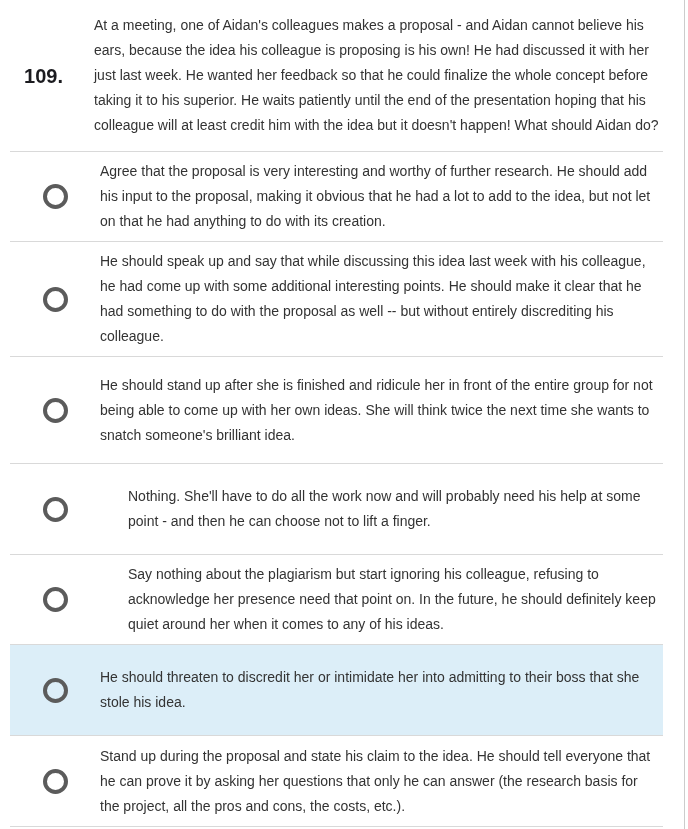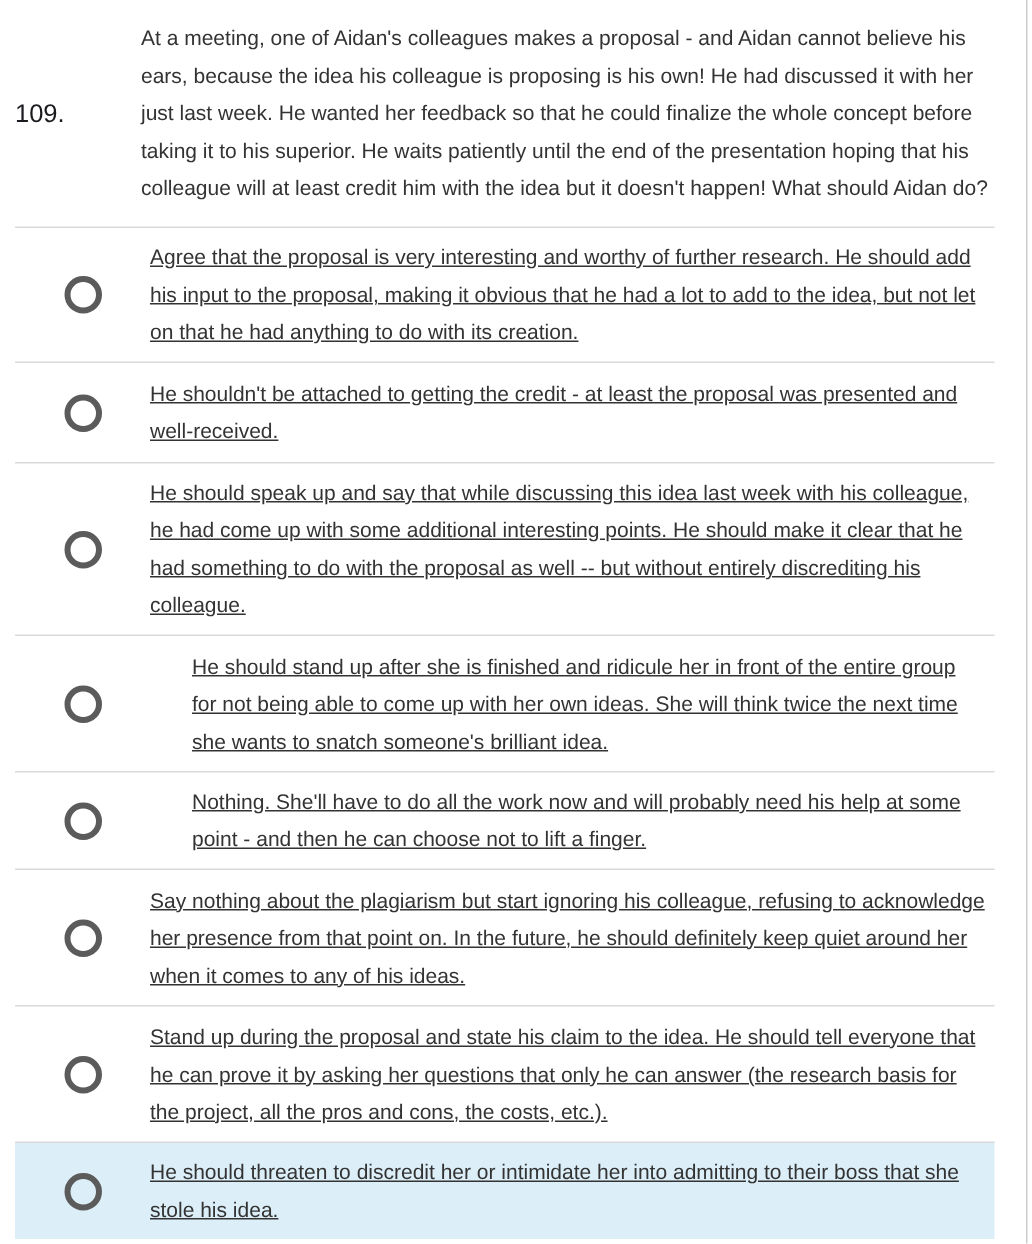--- a/index.html
+++ b/index.html
@@ -41,38 +41,38 @@
   }
   .question-row {
     display: flex;
     align-items: center;
     min-height: 152px;
     border-bottom: 1px solid var(--divider-color);
   }
   .question-number {
     flex: none;
     width: 53px;
-    font-size: 17px;
-    font-weight: 400;
+    font-size: 20px;
+    font-weight: 700;
     color: var(--qnum-color);
     line-height: 1;
+    text-align: right;
   }
   .question-text {
     flex: 1;
     font-size: 14px;
     line-height: 25px;
     padding-right: 2px;
     margin-left: 31px;
   }
   .option-row {
     display: flex;
     align-items: center;
     padding: 7px 0;
     border-bottom: 1px solid var(--divider-color);
-    text-decoration: underline;
   }
   .option-row:nth-of-type(2) { min-height: 89px; }
   .option-row:nth-of-type(3) { min-height: 67px; }
   .option-row:nth-of-type(4) { min-height: 107px; justify-content: center; }
   .option-row:nth-of-type(5) { min-height: 91px; gap: 28px; }
   .option-row:nth-of-type(6) { min-height: 64px; gap: 28px; }
   .option-row:nth-of-type(7) { min-height: 91px; }
   .option-row:nth-of-type(8) { min-height: 91px; }
   .option-row:nth-of-type(9) { min-height: 61px; border-bottom: none; }
   .option-row.selected { background: var(--highlight-bg); }
@@ -109,26 +109,20 @@
       <div class="question-text">At a meeting, one of Aidan's colleagues makes a proposal - and Aidan cannot believe his ears, because the idea his colleague is proposing is his own! He had discussed it with her just last week. He wanted her feedback so that he could finalize the whole concept before taking it to his superior. He waits patiently until the end of the presentation hoping that his colleague will at least credit him with the idea but it doesn't happen! What should Aidan do?</div>
     </div>
 
     <div class="option-row">
       <div class="radio-cell">
         <span class="radio"></span>
       </div>
       <div class="option-text">Agree that the proposal is very interesting and worthy of further research. He should add his input to the proposal, making it obvious that he had a lot to add to the idea, but not let on that he had anything to do with its creation.</div>
     </div>
 
-    <div class="option-row">
-      <div class="radio-cell">
-        <span class="radio"></span>
-      </div>
-      <div class="option-text">He shouldn't be attached to getting the credit - at least the proposal was presented and well-received.</div>
-    </div>
 
     <div class="option-row">
       <div class="radio-cell">
         <span class="radio"></span>
       </div>
       <div class="option-text">He should speak up and say that while discussing this idea last week with his colleague, he had come up with some additional interesting points. He should make it clear that he had something to do with the proposal as well -- but without entirely discrediting his colleague.</div>
     </div>
 
     <div class="option-row">
       <div class="radio-cell">
@@ -141,32 +135,32 @@
       <div class="radio-cell">
         <span class="radio"></span>
       </div>
       <div class="option-text">Nothing. She'll have to do all the work now and will probably need his help at some point - and then he can choose not to lift a finger.</div>
     </div>
 
     <div class="option-row">
       <div class="radio-cell">
         <span class="radio"></span>
       </div>
-      <div class="option-text">Say nothing about the plagiarism but start ignoring his colleague, refusing to acknowledge her presence from that point on. In the future, he should definitely keep quiet around her when it comes to any of his ideas.</div>
+      <div class="option-text">Say nothing about the plagiarism but start ignoring his colleague, refusing to acknowledge her presence need that point on. In the future, he should definitely keep quiet around her when it comes to any of his ideas.</div>
+    </div>
+
+    <div class="option-row selected">
+      <div class="radio-cell">
+        <span class="radio"></span>
+      </div>
+      <div class="option-text">He should threaten to discredit her or intimidate her into admitting to their boss that she stole his idea.</div>
     </div>
 
     <div class="option-row">
       <div class="radio-cell">
         <span class="radio"></span>
       </div>
       <div class="option-text">Stand up during the proposal and state his claim to the idea. He should tell everyone that he can prove it by asking her questions that only he can answer (the research basis for the project, all the pros and cons, the costs, etc.).</div>
     </div>
 
-    <div class="option-row selected">
-      <div class="radio-cell">
-        <span class="radio"></span>
-      </div>
-      <div class="option-text">He should threaten to discredit her or intimidate her into admitting to their boss that she stole his idea.</div>
-    </div>
-
   </div>
   <div class="page-right-border"></div>
 </div>
 
 </body></html>

